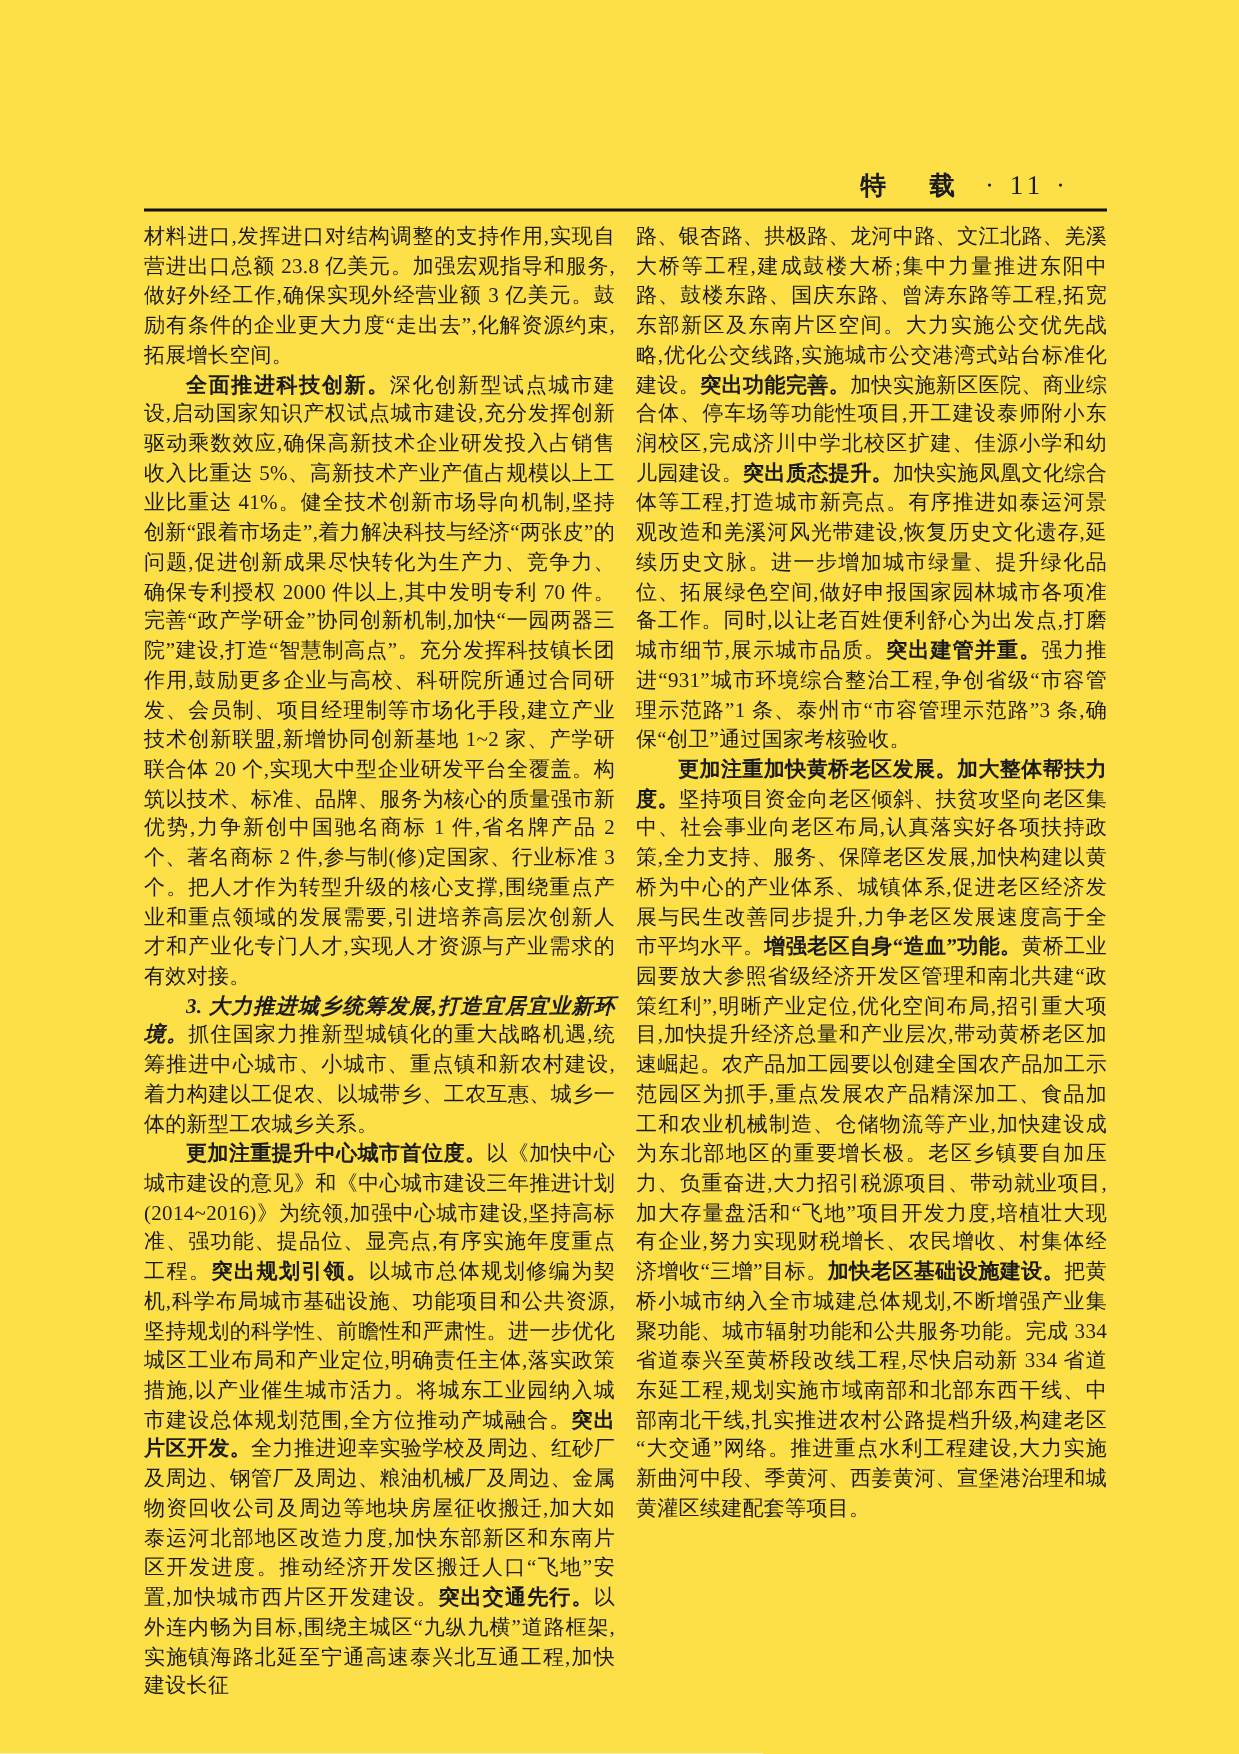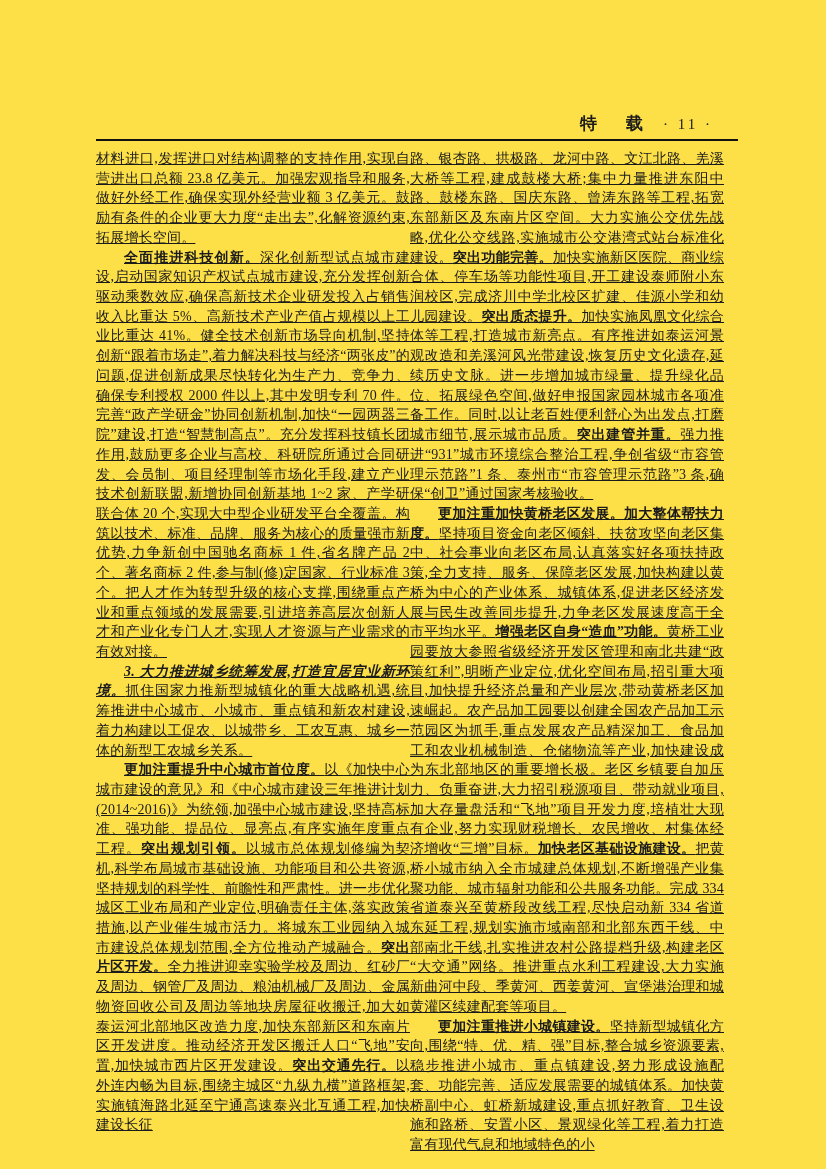--- a/index.html
+++ b/index.html
@@ -14,33 +14,33 @@
   .running-head {
     position:absolute;
     top:112px; right:113px;
     display:flex; align-items:baseline; gap:14px;
     white-space:nowrap;
   }
   .running-head .sec {
     font-size:17px; font-weight:700; letter-spacing:6px;
   }
   .running-head .pg {
-    font-size:15px; letter-spacing:3px;
+    font-size:18px; letter-spacing:3px;
   }
   .head-rule {
     position:absolute;
     left:96px; top:139px;
     width:642px; height:2px;
     background:#121212;
   }
   .article {
     position:absolute;
     left:96px; top:149px;
     width:642px;
-    display:flex; text-decoration:underline;
+    display:flex; gap:14px;
   }
   .col {
     width:314px;
     font-size:14px;
     line-height:19.72px;
     text-align:justify;
     text-justify:inter-ideograph;
     letter-spacing:0.2px;
   }
   .col p { margin:0; padding:0; }
@@ -64,17 +64,16 @@
   <div class="article">
     <div class="col">
         <p class=""><span class="run-normal">材料进口,发挥进口对结构调整的支持作用,实现自营进出口总额 23.8 亿美元。加强宏观指导和服务,做好外经工作,确保实现外经营业额 3 亿美元。鼓励有条件的企业更大力度“走出去”,化解资源约束,拓展增长空间。</span></p>
         <p class="indent"><span class="run-bold">全面推进科技创新。</span><span class="run-normal">深化创新型试点城市建设,启动国家知识产权试点城市建设,充分发挥创新驱动乘数效应,确保高新技术企业研发投入占销售收入比重达 5%、高新技术产业产值占规模以上工业比重达 41%。健全技术创新市场导向机制,坚持创新“跟着市场走”,着力解决科技与经济“两张皮”的问题,促进创新成果尽快转化为生产力、竞争力、确保专利授权 2000 件以上,其中发明专利 70 件。完善“政产学研金”协同创新机制,加快“一园两器三院”建设,打造“智慧制高点”。充分发挥科技镇长团作用,鼓励更多企业与高校、科研院所通过合同研发、会员制、项目经理制等市场化手段,建立产业技术创新联盟,新增协同创新基地 1~2 家、产学研联合体 20 个,实现大中型企业研发平台全覆盖。构筑以技术、标准、品牌、服务为核心的质量强市新优势,力争新创中国驰名商标 1 件,省名牌产品 2 个、著名商标 2 件,参与制(修)定国家、行业标准 3 个。把人才作为转型升级的核心支撑,围绕重点产业和重点领域的发展需要,引进培养高层次创新人才和产业化专门人才,实现人才资源与产业需求的有效对接。</span></p>
         <p class="indent"><span class="run-kai">3. 大力推进城乡统筹发展,打造宜居宜业新环境。</span><span class="run-normal">抓住国家力推新型城镇化的重大战略机遇,统筹推进中心城市、小城市、重点镇和新农村建设,着力构建以工促农、以城带乡、工农互惠、城乡一体的新型工农城乡关系。</span></p>
         <p class="indent"><span class="run-bold">更加注重提升中心城市首位度。</span><span class="run-normal">以《加快中心城市建设的意见》和《中心城市建设三年推进计划(2014~2016)》为统领,加强中心城市建设,坚持高标准、强功能、提品位、显亮点,有序实施年度重点工程。</span><span class="run-bold">突出规划引领。</span><span class="run-normal">以城市总体规划修编为契机,科学布局城市基础设施、功能项目和公共资源,坚持规划的科学性、前瞻性和严肃性。进一步优化城区工业布局和产业定位,明确责任主体,落实政策措施,以产业催生城市活力。将城东工业园纳入城市建设总体规划范围,全方位推动产城融合。</span><span class="run-bold">突出片区开发。</span><span class="run-normal">全力推进迎幸实验学校及周边、红砂厂及周边、钢管厂及周边、粮油机械厂及周边、金属物资回收公司及周边等地块房屋征收搬迁,加大如泰运河北部地区改造力度,加快东部新区和东南片区开发进度。推动经济开发区搬迁人口“飞地”安置,加快城市西片区开发建设。</span><span class="run-bold">突出交通先行。</span><span class="run-normal">以外连内畅为目标,围绕主城区“九纵九横”道路框架,实施镇海路北延至宁通高速泰兴北互通工程,加快建设长征</span></p>
       </div>
     <div class="col">
         <p class=""><span class="run-normal">路、银杏路、拱极路、龙河中路、文江北路、羌溪大桥等工程,建成鼓楼大桥;集中力量推进东阳中路、鼓楼东路、国庆东路、曾涛东路等工程,拓宽东部新区及东南片区空间。大力实施公交优先战略,优化公交线路,实施城市公交港湾式站台标准化建设。</span><span class="run-bold">突出功能完善。</span><span class="run-normal">加快实施新区医院、商业综合体、停车场等功能性项目,开工建设泰师附小东润校区,完成济川中学北校区扩建、佳源小学和幼儿园建设。</span><span class="run-bold">突出质态提升。</span><span class="run-normal">加快实施凤凰文化综合体等工程,打造城市新亮点。有序推进如泰运河景观改造和羌溪河风光带建设,恢复历史文化遗存,延续历史文脉。进一步增加城市绿量、提升绿化品位、拓展绿色空间,做好申报国家园林城市各项准备工作。同时,以让老百姓便利舒心为出发点,打磨城市细节,展示城市品质。</span><span class="run-bold">突出建管并重。</span><span class="run-normal">强力推进“931”城市环境综合整治工程,争创省级“市容管理示范路”1 条、泰州市“市容管理示范路”3 条,确保“创卫”通过国家考核验收。</span></p>
         <p class="indent"><span class="run-bold">更加注重加快黄桥老区发展。加大整体帮扶力度。</span><span class="run-normal">坚持项目资金向老区倾斜、扶贫攻坚向老区集中、社会事业向老区布局,认真落实好各项扶持政策,全力支持、服务、保障老区发展,加快构建以黄桥为中心的产业体系、城镇体系,促进老区经济发展与民生改善同步提升,力争老区发展速度高于全市平均水平。</span><span class="run-bold">增强老区自身“造血”功能。</span><span class="run-normal">黄桥工业园要放大参照省级经济开发区管理和南北共建“政策红利”,明晰产业定位,优化空间布局,招引重大项目,加快提升经济总量和产业层次,带动黄桥老区加速崛起。农产品加工园要以创建全国农产品加工示范园区为抓手,重点发展农产品精深加工、食品加工和农业机械制造、仓储物流等产业,加快建设成为东北部地区的重要增长极。老区乡镇要自加压力、负重奋进,大力招引税源项目、带动就业项目,加大存量盘活和“飞地”项目开发力度,培植壮大现有企业,努力实现财税增长、农民增收、村集体经济增收“三增”目标。</span><span class="run-bold">加快老区基础设施建设。</span><span class="run-normal">把黄桥小城市纳入全市城建总体规划,不断增强产业集聚功能、城市辐射功能和公共服务功能。完成 334 省道泰兴至黄桥段改线工程,尽快启动新 334 省道东延工程,规划实施市域南部和北部东西干线、中部南北干线,扎实推进农村公路提档升级,构建老区“大交通”网络。推进重点水利工程建设,大力实施新曲河中段、季黄河、西姜黄河、宣堡港治理和城黄灌区续建配套等项目。</span></p>
-        <p class="indent"><span class="run-bold">更加注重推进小城镇建设。</span><span class="run-normal">坚持新型城镇化方向,围绕“特、优、精、强”目标,整合城乡资源要素,稳步推进小城市、重点镇建设,努力形成设施配套、功能完善、适应发展需要的城镇体系。加快黄桥副中心、虹桥新城建设,重点抓好教育、卫生设施和路桥、安置小区、景观绿化等工程,着力打造富有现代气息和地域特色的小</span></p>
       </div>
   </div>
 
 </div>
 
 </body></html>

